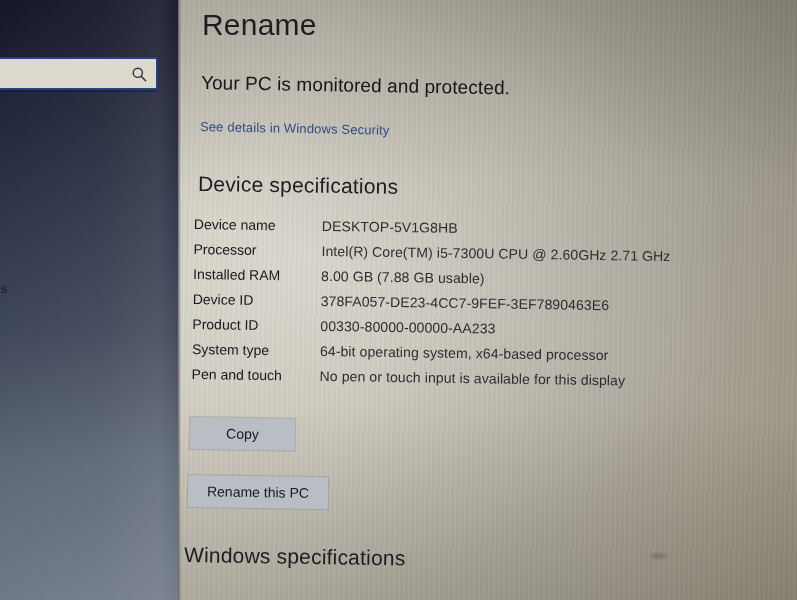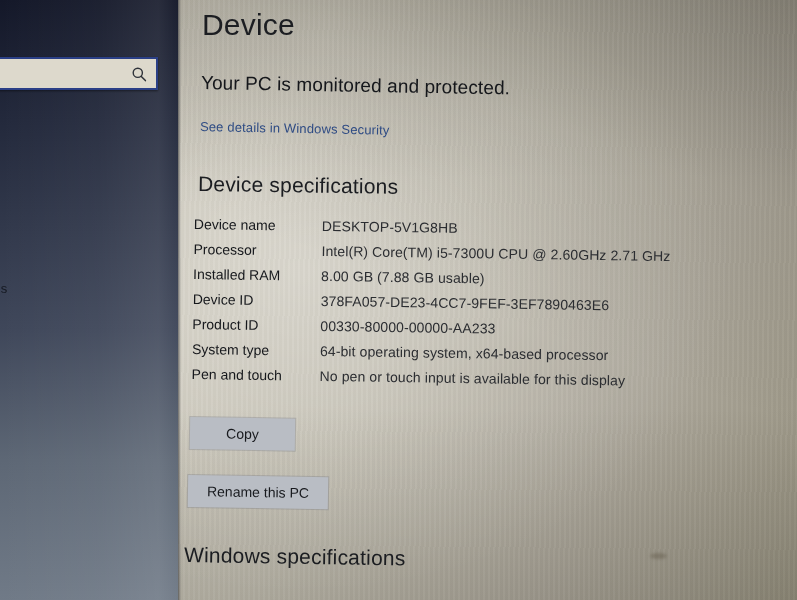--- a/index.html
+++ b/index.html
@@ -295,21 +295,21 @@
     <div class="nav-fragment">ons</div>
   </div>
 
   <div class="content">
     <div class="vignette"></div>
     <div class="banding"></div>
     <div class="seam"></div>
 
     <div class="inner">
 
-      <div class="page-title">Device</div>
+      <div class="page-title">Rename</div>
 
       <div class="protect-line">Your PC is monitored and protected.</div>
 
       <div class="sec-link">See details in Windows Security</div>
 
       <div class="section-heading dev">Device specifications</div>
 
       <div class="spec-table">
 
         <div class="spec-row">

